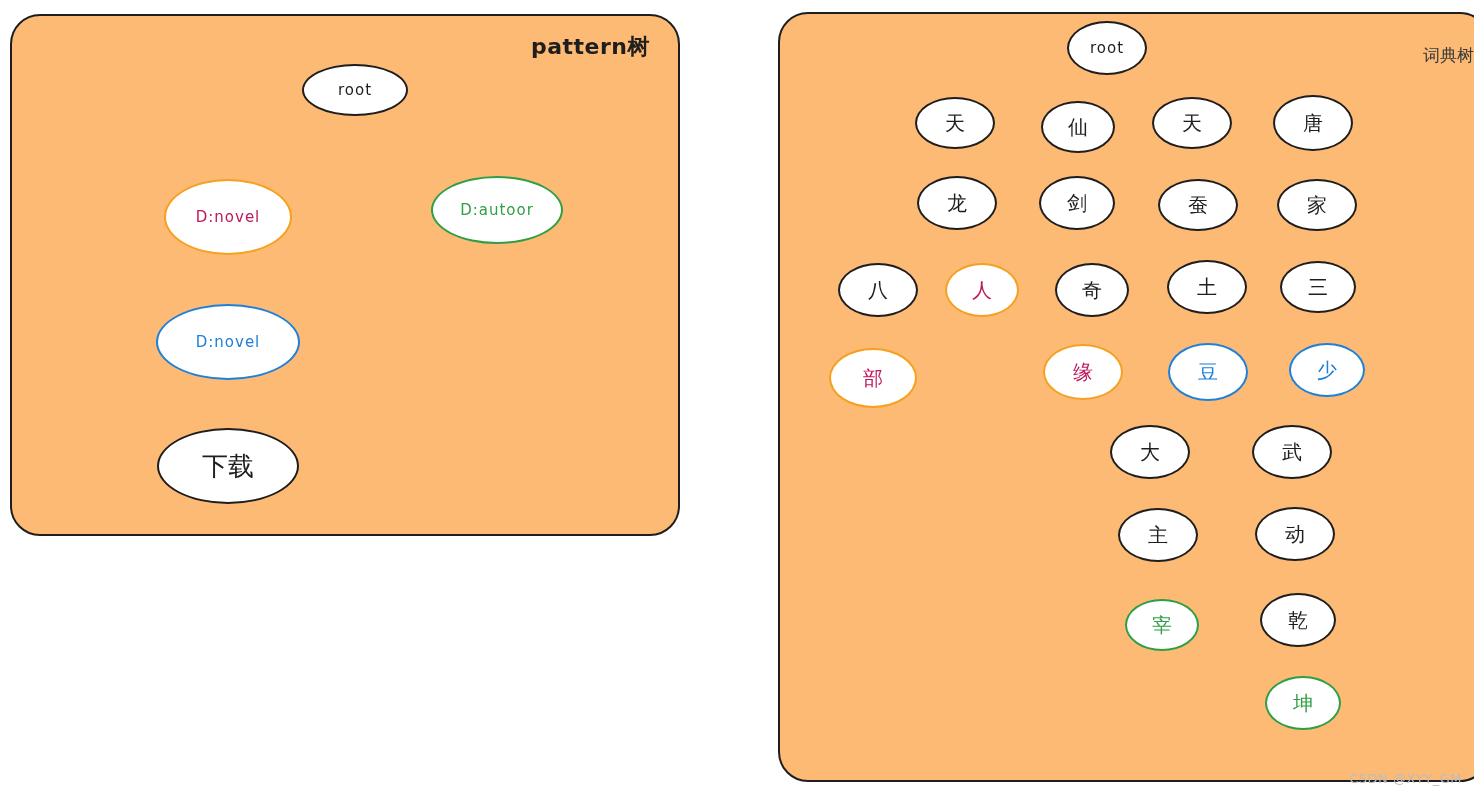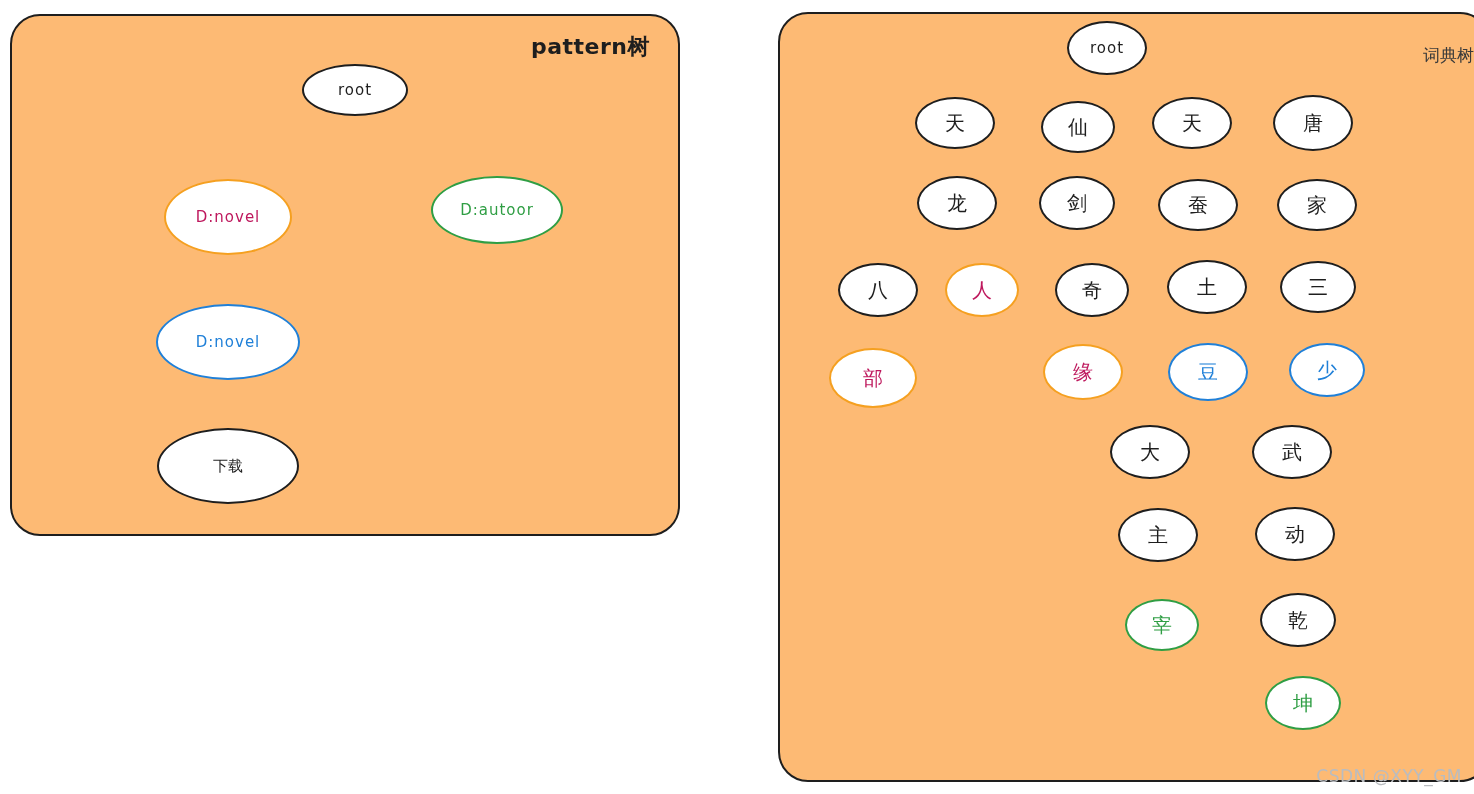--- a/index.html
+++ b/index.html
@@ -16,22 +16,22 @@
   .node{position:absolute;border-style:solid;border-width:2.8px;border-radius:50%;
         background:#ffffff;display:flex;align-items:center;justify-content:center;
         box-sizing:border-box;white-space:nowrap;}
   .node span{display:block;line-height:1;}
   .c-black{border-color:#1e1e1e;color:#1e1e1e;}
   .c-orange{border-color:#f5a020;color:#be185d;}
   .c-green{border-color:#2f9e44;color:#2f9e44;}
   .c-blue{border-color:#2080d8;color:#2080d8;}
   .fs-latin{font-size:15px;letter-spacing:1px;}
   .fs-cjk{font-size:20px;}
-  .fs-cjk-big{font-size:15px;}
-  #watermark{position:absolute;right:12px;bottom:8px;font-size:17px;color:#b9bcc0;letter-spacing:.5px;}
+  .fs-cjk-big{font-size:26px;}
+  #watermark{position:absolute;right:12px;bottom:8px;font-size:13px;color:#b9bcc0;letter-spacing:.5px;}
 </style>
 </head>
 <body>
 
 <svg class="edges">
   <defs>
     <marker id="arrow" markerUnits="userSpaceOnUse" markerWidth="18" markerHeight="18" viewBox="0 0 18 18" refX="14" refY="9" orient="auto">
       <path d="M3,3 L14,9 L3,15" fill="none" stroke="#1e1e1e" stroke-width="2.4" stroke-linecap="round" stroke-linejoin="round"></path>
     </marker>
   </defs>

